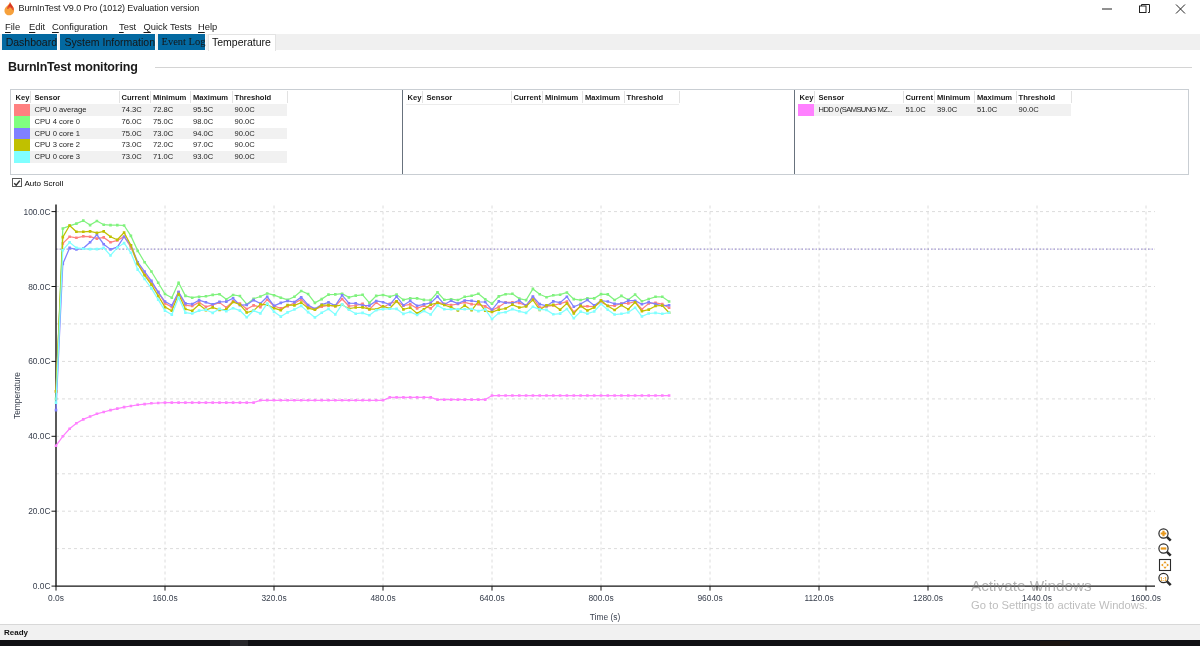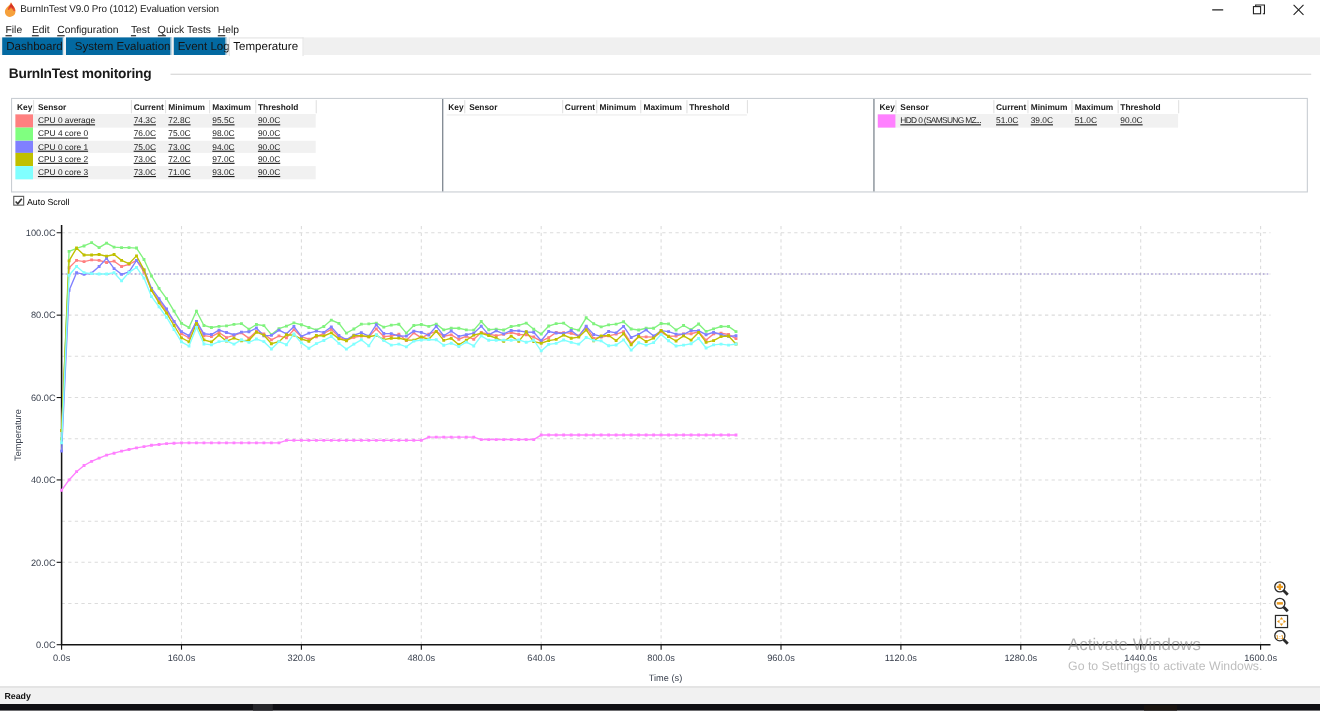--- a/index.html
+++ b/index.html
@@ -23,21 +23,21 @@
   #panels { left:10px; top:89px; width:1179px; height:85.5px; border:1px solid #c9ced3; background:#fff; }
   .vdiv { position:absolute; top:89.5px; height:84.5px; width:1.3px; background:#68727d; }
   .hdr { position:absolute; top:90.5px; height:13px; font-size:7.6px; font-weight:600;
     color:#202020; line-height:13px; white-space:nowrap; }
   .hsep { position:absolute; top:90.5px; height:12.5px; width:1px; background:#e2e2e2; }
   .hline { position:absolute; top:103.5px; height:1px; background:#ececec; }
   .trow { position:absolute; height:11.75px; font-size:7.6px; color:#1c1c1c;
     line-height:11.75px; white-space:nowrap; }
   .stripe { position:absolute; height:11.75px; background:#f1f1f1; }
   .swatch { position:absolute; height:11.75px; width:16px; }
-  .cell { position:absolute; top:0;text-decoration:underline; }
+  .cell { position:absolute; top:0; }
   #autoscroll-box { left:12px; top:177.5px; width:9.5px; height:9.5px; background:#fff;
     border:1px solid #5a5a5a; }
   #autoscroll-label { left:24.5px; top:178.5px; font-size:8px; color:#000;text-align:center; }
   #statusbar { left:0; top:624px; width:1200px; height:16px; background:#f1f1f1;
     border-top:1px solid #d8d8d8; font-size:8px; color:#111; }
   #statusbar span { position:absolute; left:4px; top:3px;font-weight:bold; }
   #taskbar { left:0; top:640px; width:1200px; height:6px; background:#101014; }
   text { font-family:"Liberation Sans", sans-serif; }
 </style>
 </head>
@@ -59,22 +59,22 @@
 <div class="abs" id="menubar">
   <span class="abs mi" style="left:5px"><u>F</u>ile</span>
   <span class="abs mi" style="left:29px"><u>E</u>dit</span>
   <span class="abs mi" style="left:52px"><u>C</u>onfiguration</span>
   <span class="abs mi" style="left:119px"><u>T</u>est</span>
   <span class="abs mi" style="left:143.5px"><u>Q</u>uick Tests</span>
   <span class="abs mi" style="left:198px"><u>H</u>elp</span>
 </div>
 <div class="abs" id="tabstrip"></div>
 <div class="tab" style="left:2px; width:56px;">Dashboard</div>
-<div class="tab" style="left:59.5px; width:96.5px;">System Evaluation</div>
-<div class="tab" style="left:157.5px; width:48.5px; text-indent:4px;">Event Log</div>
+<div class="tab" style="left:59.5px; width:96.5px;">System Information</div>
+<div class="tab" style="left:157.5px; width:48.5px; text-indent:4px;font-family:Liberation Serif, serif;">Event Log</div>
 <div id="tab-active">Temperature</div>
 <div class="abs" id="heading">BurnInTest monitoring</div>
 <div class="abs" id="heading-rule"></div>
 <div class="abs" id="panels"></div>
 <div class="vdiv" style="left:402px"></div>
 <div class="vdiv" style="left:794px"></div>
 <div class="hdr" style="left:15.5px">Key</div>
 <div class="hdr" style="left:34.5px">Sensor</div>
 <div class="hdr" style="left:121.5px">Current</div>
 <div class="hdr" style="left:153.0px">Minimum</div>

